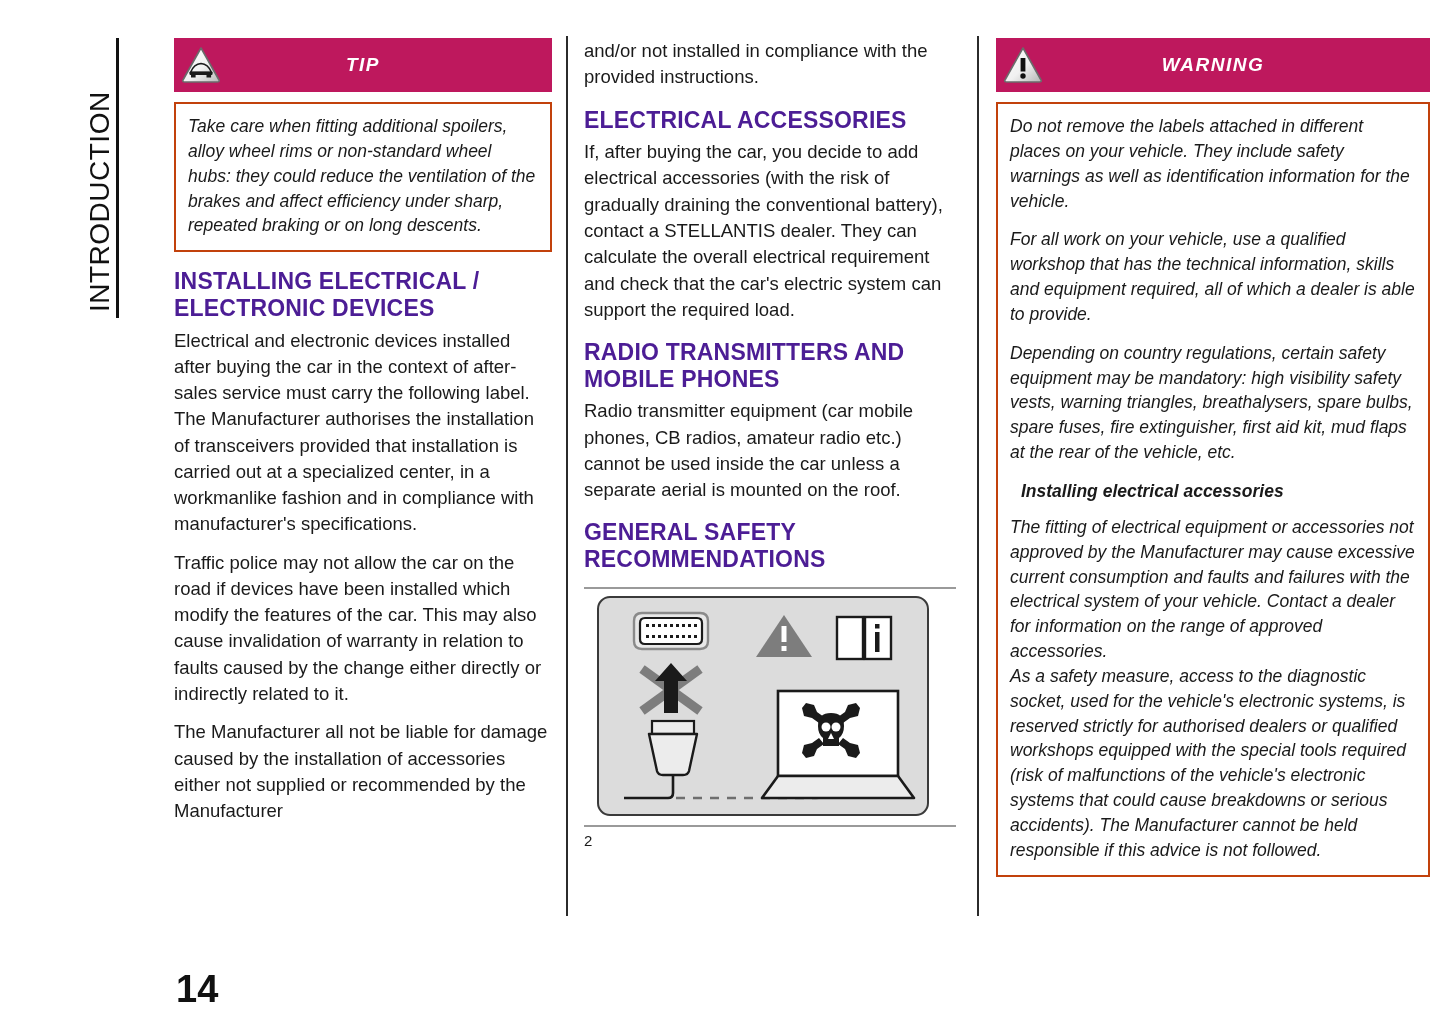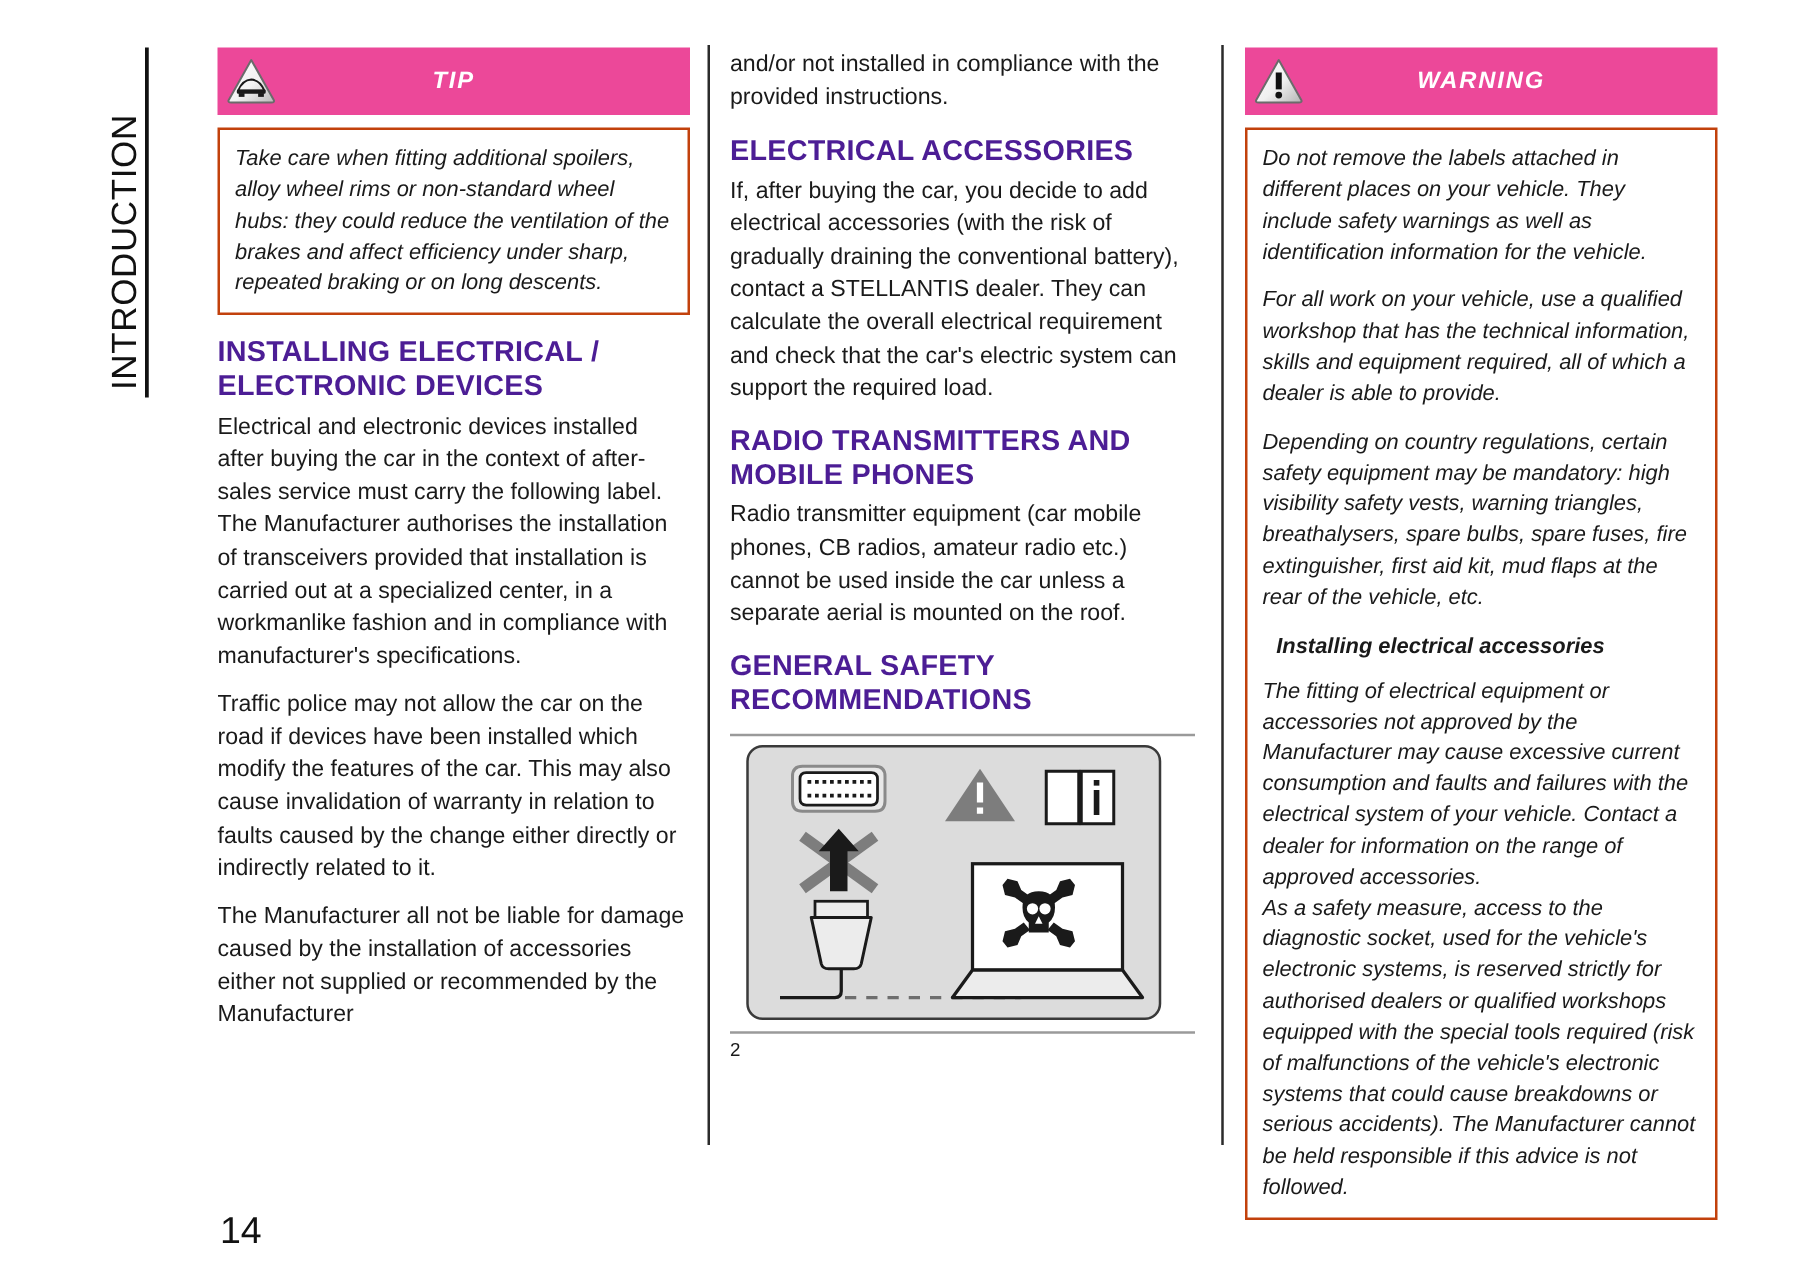--- a/index.html
+++ b/index.html
@@ -46,37 +46,37 @@
     background: #111;
   }
 
   
   .col {
     position: absolute;
     top: 38px;
   }
   .col-left  { left: 174px;  width: 378px; }
   .col-mid   { left: 584px;  width: 372px; }
-  .col-right { left: 996px;  width: 378px; }
+  .col-right { left: 996px;  width: 434px; }
 
   .vrule {
     position: absolute;
     top: 36px;
     width: 2px;
     height: 880px;
     background: #2b2b2b;
   }
   .vrule-1 { left: 566px; }
   .vrule-2 { left: 977px; }
 
   
   .callout-head {
     position: relative;
     height: 54px;
-    background: #ec4899;
+    background: #be185d;
     display: flex;
     align-items: center;
   }
   .callout-head .icon-slot {
     width: 54px;
     height: 54px;
     display: flex;
     align-items: center;
     justify-content: center;
     flex: 0 0 auto;
@@ -143,22 +143,22 @@
     font-size: 15px;
     color: #1a1a1a;
     margin-top: 5px;
   }
 
   
   .page-num {
     position: absolute;
     left: 176px;
     top: 968px;
-    font-size: 30px;
-    font-weight: normal;
+    font-size: 38px;
+    font-weight: bold;
     color: #111;
   }
 </style>
 </head>
 <body>
 
 <div class="side-tab">
   <div class="side-tab-label">INTRODUCTION</div>
   <div class="side-tab-rule"></div>
 </div>

